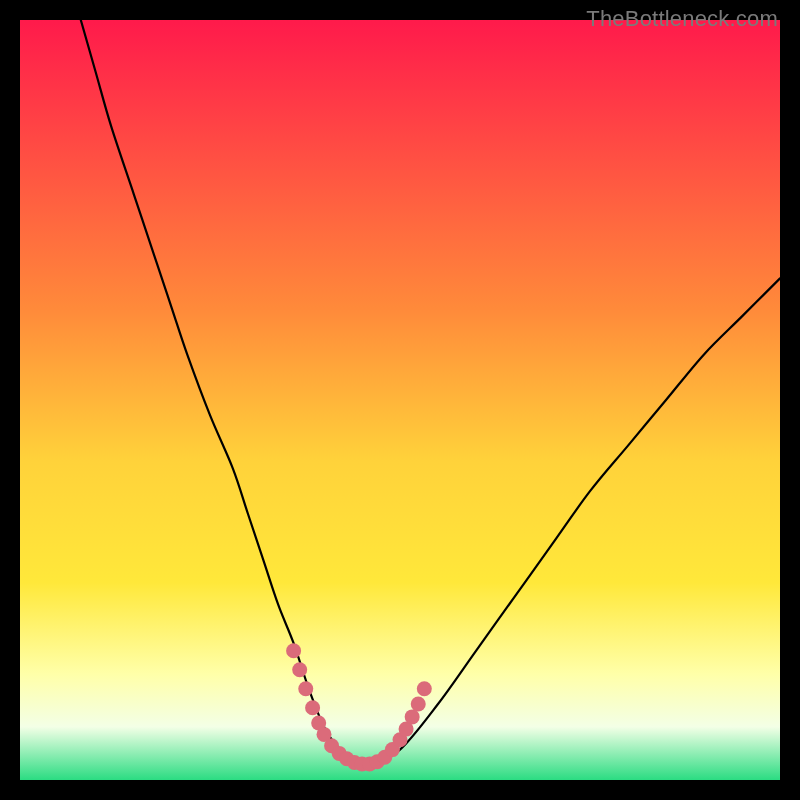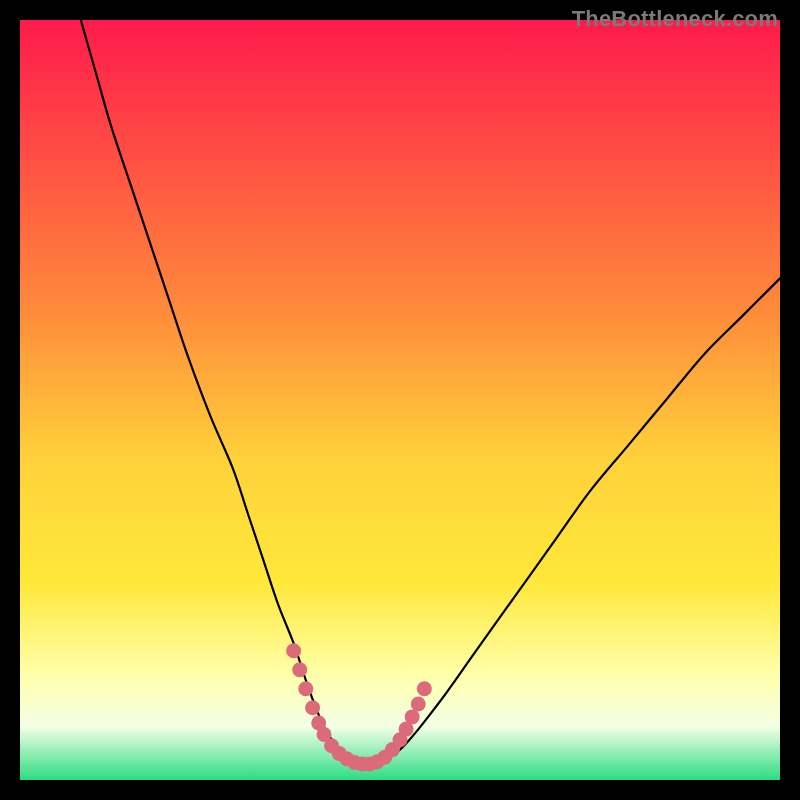--- a/index.html
+++ b/index.html
@@ -24,21 +24,21 @@
     top: 20px;
     width: 760px;
     height: 760px;
   }
   .watermark {
     position: absolute;
     top: 6px;
     right: 22px;
     font-family: Arial, Helvetica, sans-serif;
     font-size: 22px;
-    font-weight: 700;
+    font-weight: 400;
     color: #7a7a7a;
     letter-spacing: 0.2px;
     user-select: none;
   }
   svg { display: block; }
 </style>
 </head>
 <body>
 
 <div class="frame">

